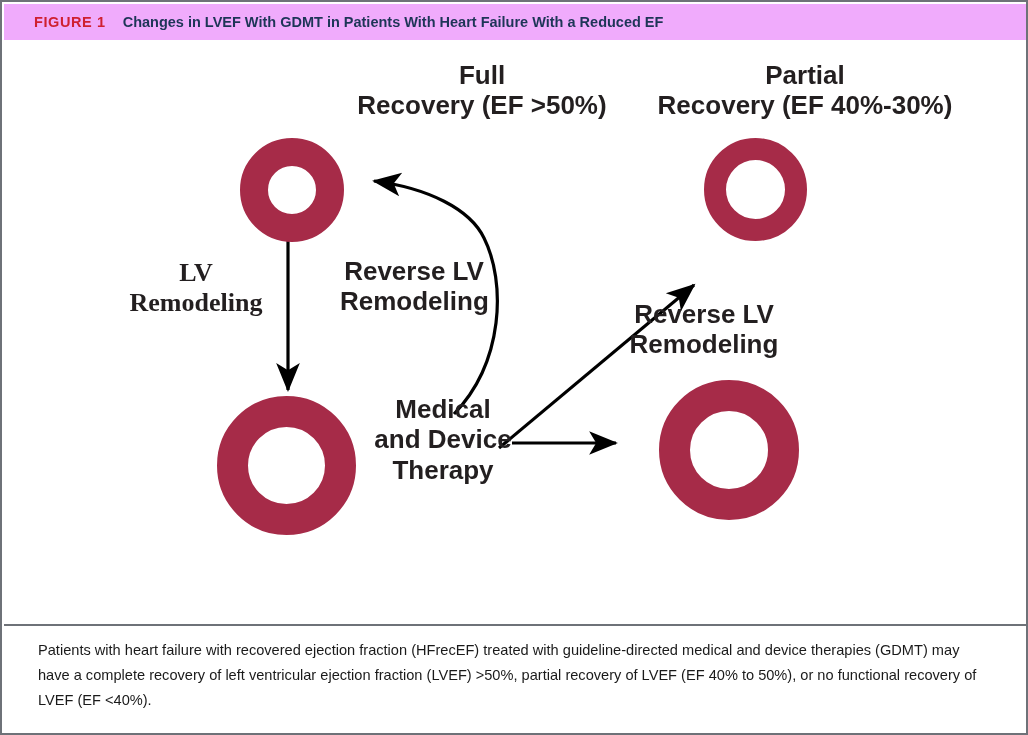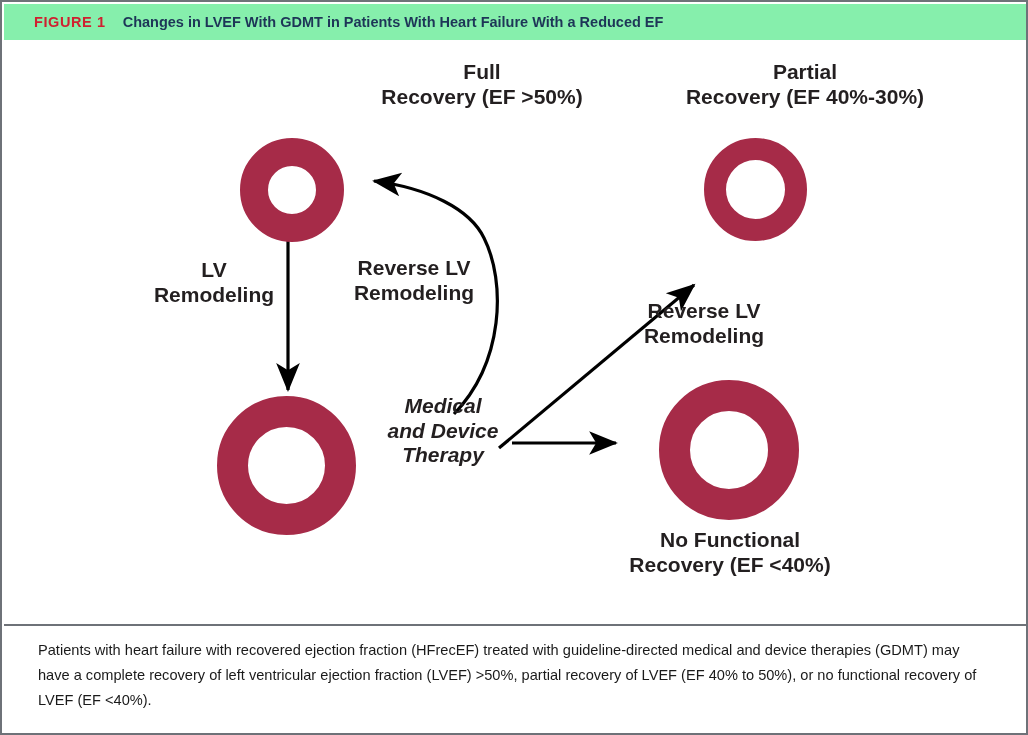--- a/index.html
+++ b/index.html
@@ -19,21 +19,21 @@
     border: 2px solid #6e7278;
     overflow: hidden;
   }
 
   
   .fig-header {
     position: absolute;
     left: 2px; top: 2px;
     width: 1022px;
     height: 36px;
-    background: #86efac;
+    background: #f0abfc;
     display: flex;
     align-items: center;
     padding-left: 30px;
     box-sizing: border-box;
     text-align: center;
   }
   .fig-label {
     color: #cf2030;
     font-size: 14.5px;
     font-weight: bold;
@@ -71,21 +71,21 @@
     border-radius: 50%;
     box-sizing: border-box;
     background: transparent;
   }
 
   
   .dlabel {
     position: absolute;
     color: #231f20;
     font-family: "Liberation Sans", sans-serif;
-    font-size: 21px;
+    font-size: 26px;
     font-weight: bold;
     line-height: 1.17;
     text-align: center;
     white-space: pre-line;
   }
 
   
   .caption-divider {
     position: absolute;
     left: 2px;
@@ -137,37 +137,35 @@
     </svg>
 
     <div class="dlabel" style="left:318px; top:18px; width:320px;">Full
 Recovery (EF &gt;50%)</div>
     <div class="donut" style="left:236px; top:96px; width:104px; height:104px; border-width:28px;"></div>
 
     <div class="dlabel" style="left:591px; top:18px; width:420px;">Partial
 Recovery (EF 40%-30%)</div>
     <div class="donut" style="left:700px; top:96px; width:103px; height:103px; border-width:22px;"></div>
 
-    <div class="dlabel" style="left:140px; top:216px; width:140px;">LV
+    <div class="dlabel" style="left:122px; top:216px; width:140px;font-family:Liberation Serif, serif;">LV
 Remodeling</div>
 
     <div class="dlabel" style="left:336px; top:214px; width:148px;">Reverse LV
 Remodeling</div>
 
     <div class="dlabel" style="left:624px; top:257px; width:152px;">Reverse LV
 Remodeling</div>
 
     <div class="donut" style="left:213px; top:354px; width:139px; height:139px; border-width:31px;"></div>
 
-    <div class="dlabel" style="left:368px; top:352px; width:142px;font-style:italic;">Medical
+    <div class="dlabel" style="left:368px; top:352px; width:142px;">Medical
 and Device
 Therapy</div>
 
     <div class="donut" style="left:655px; top:338px; width:140px; height:140px; border-width:31px;"></div>
-    <div class="dlabel" style="left:608px; top:486px; width:236px;">No Functional
-Recovery (EF &lt;40%)</div>
 
   </div>
 
   <div class="caption-divider"></div>
   <div class="caption">Patients with heart failure with recovered ejection fraction (HFrecEF) treated with guideline-directed medical and device therapies (GDMT) may have a complete recovery of left ventricular ejection fraction (LVEF) &gt;50%, partial recovery of LVEF (EF 40% to 50%), or no functional recovery of LVEF (EF &lt;40%).</div>
 
 </div>
 
 </body></html>

